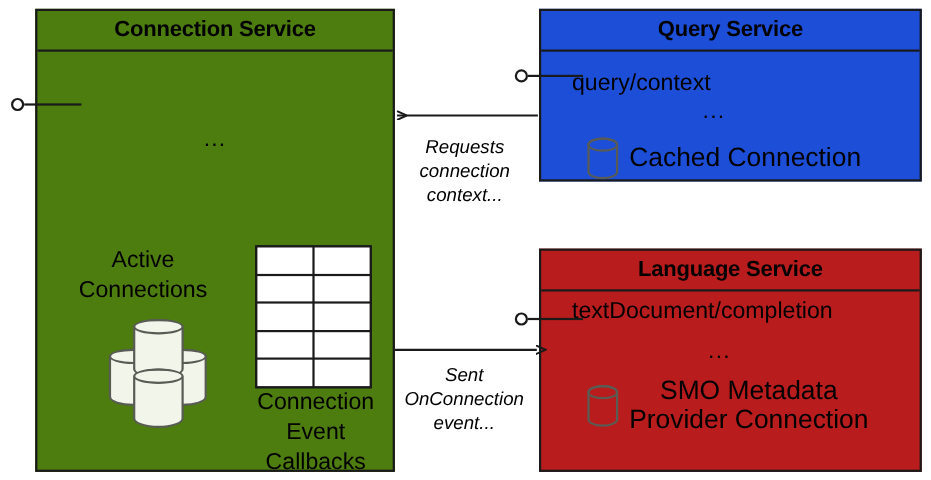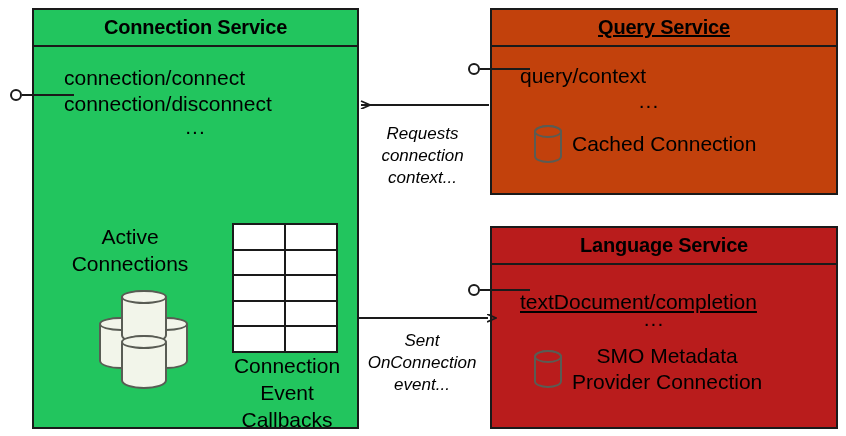--- a/index.html
+++ b/index.html
@@ -41,36 +41,35 @@
     flex: 1 1 auto;
     box-sizing: border-box;
   }
 
   
   #connection-service {
     left: 32px;
     top: 8px;
     width: 327px;
     height: 421px;
-    background: #22c55e;
+    background: #4d7c0f;
   }
   #connection-service .title-bar {
     height: 37px;
     line-height: 35px;
     font-size: 20px;
   }
 
   
   #query-service {
     left: 490px;
     top: 8px;
     width: 348px;
-    height: 187px;
-    background: #c2410c;
-    text-decoration: underline;
+    height: 157px;
+    background: #1d4ed8;
   }
   #query-service .title-bar {
     height: 37px;
     line-height: 35px;
     font-size: 20px;
   }
 
   
   #language-service {
     left: 490px;
@@ -103,21 +102,21 @@
   }
   #qs-ops { left: 28px; top: 16px; }
   #qs-ellipsis {
     position: absolute;
     left: 0; right: 30px;
     top: 42px;
     text-align: center;
     font-size: 21px;
     letter-spacing: 1px;
   }
-  #ls-ops { left: 28px; top: 24px; text-decoration: underline; }
+  #ls-ops { left: 28px; top: 5px; }
   #ls-ellipsis {
     position: absolute;
     left: 0; right: 20px;
     top: 42px;
     text-align: center;
     font-size: 21px;
     letter-spacing: 1px;
   }
 
   
@@ -193,21 +192,21 @@
   #active-connections-label { left: 16px; top: 176px; width: 160px; }
   #callbacks-label { left: 178px; top: 305px; width: 150px; }
 
   .db-row {
     position: absolute;
     display: flex;
     align-items: center;
     gap: 10px;
   }
   .db-row .db-text {
-    font-size: 21px;
+    font-size: 24px;
     line-height: 26px;
     text-align: center;
     white-space: nowrap;
   }
   .db-small {
     position: relative;
     width: 28px;
     height: 38px;
     border: 2px solid #595c54;
     border-radius: 50% / 18%;
@@ -250,22 +249,20 @@
 </style>
 </head>
 <body>
 
 <div class="canvas">
 
   <div class="component" id="connection-service">
     <div class="title-bar">Connection Service</div>
     <div class="body">
 
-      <div class="op-list" id="cs-ops" style="white-space: pre-line;">connection/connect
-connection/disconnect</div>
 
       <div id="cs-ellipsis">...</div>
 
       <div class="inner-label" id="active-connections-label" style="white-space: pre-line;">Active
 Connections</div>
 
       <div style="position:absolute; left:50px; top:238px; width:118px; height:100px;">
         <div class="cyl" style="left:15px; top:32px; width:44px; height:52px;"></div>
         <div class="cyl" style="left:60px; top:32px; width:44px; height:52px;"></div>
         <div class="cyl" style="left:37px; top:5px; width:46px; height:54px;"></div>

